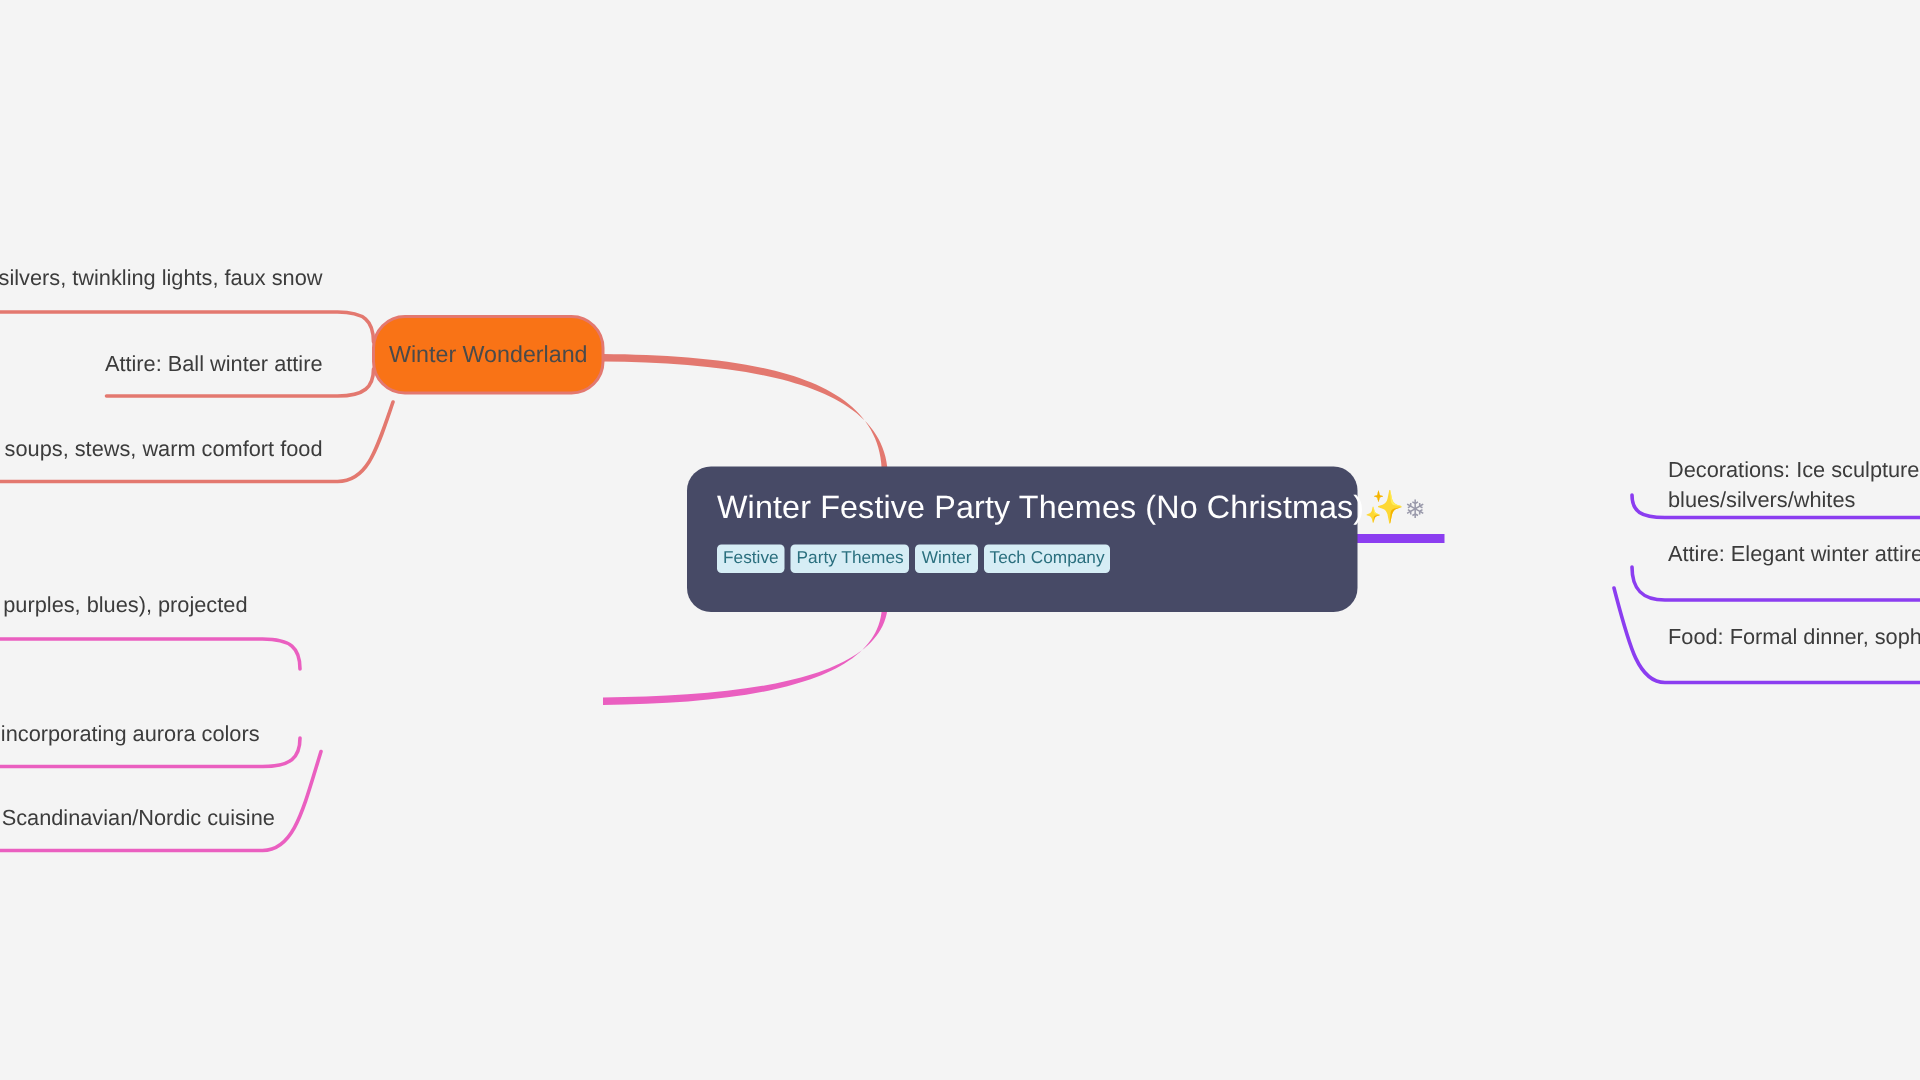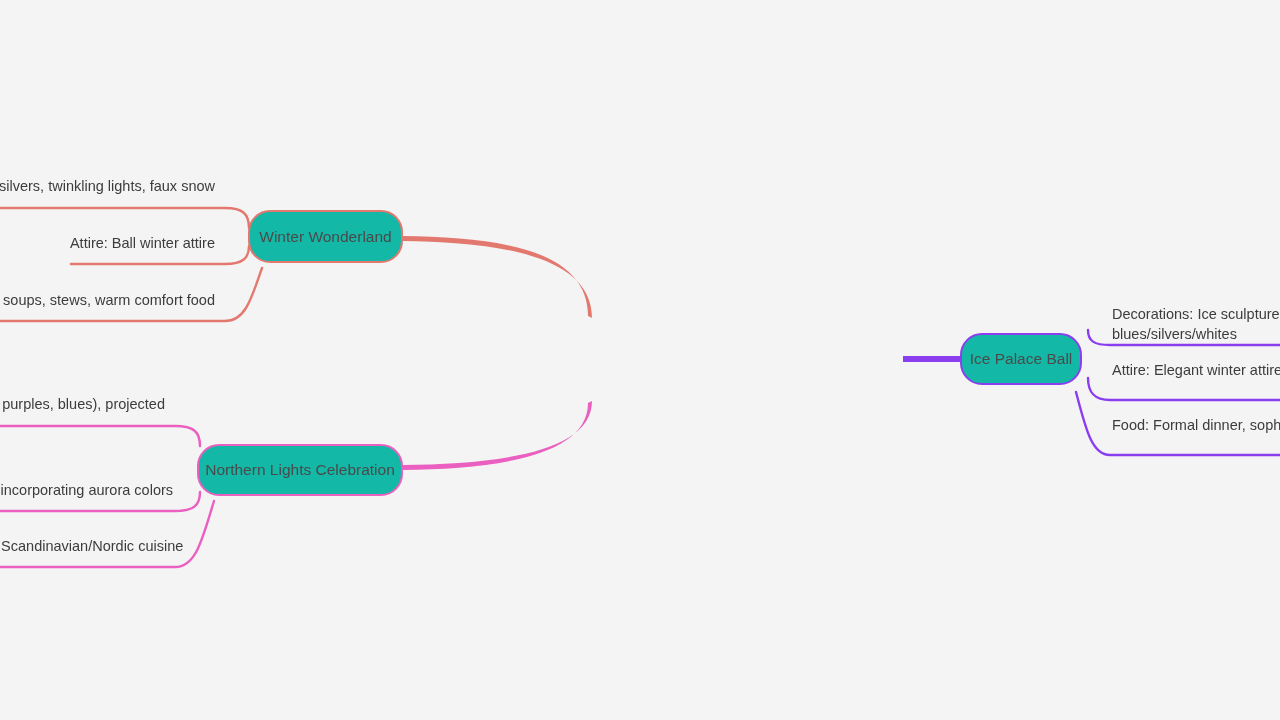--- a/index.html
+++ b/index.html
@@ -59,21 +59,21 @@
     line-height: 13px;
     padding: 3px 4px 3px 4px;
     border-radius: 3px;
     white-space: nowrap;
   }
 
   
   .branch-node {
     position: absolute;
     box-sizing: border-box;
-    background: #14b8a6;
+    background: #f97316;
     border-radius: 22px;
     border: 2.5px solid #000;
     display: flex;
     align-items: center;
     justify-content: center;
   }
   .branch-label {
     color: #4a4a4a;
     font-size: 15.5px;
     line-height: 18px;
@@ -109,52 +109,57 @@
 
     <path d="M -10,426 L 175,426 C 194,426 200,432 200,446" stroke="#ea5fc0" stroke-width="2.4" fill="none" stroke-linecap="round"></path>
     <path d="M -10,511 L 175,511 C 194,511 200,505 200,492" stroke="#ea5fc0" stroke-width="2.4" fill="none" stroke-linecap="round"></path>
     <path d="M -10,567 L 175,567 C 196,567 202,540 214,501" stroke="#ea5fc0" stroke-width="2.4" fill="none" stroke-linecap="round"></path>
 
     <path d="M 1290,345 L 1110,345 C 1094,345 1088,341 1088,330" stroke="#8b3df0" stroke-width="2.4" fill="none" stroke-linecap="round"></path>
     <path d="M 1290,400 L 1110,400 C 1094,400 1088,392 1088,378" stroke="#8b3df0" stroke-width="2.4" fill="none" stroke-linecap="round"></path>
     <path d="M 1290,455 L 1110,455 C 1092,455 1086,430 1076,392" stroke="#8b3df0" stroke-width="2.4" fill="none" stroke-linecap="round"></path>
   </svg>
 
+  <div class="root-node">
+    <div class="root-title">
+      <span>Winter Festive Party Themes (No Christmas)</span><span class="emoji-sparkle">✨</span><span class="emoji-snow">❄</span>
+    </div>
+    <div class="tag-row">
+      <span class="tag">Festive</span>
+      <span class="tag">Party Themes</span>
+      <span class="tag">Winter</span>
+      <span class="tag">Tech Company</span>
+    </div>
+  </div>
 
   <div class="branch-node" style="left:248px; top:210px; width:155px; height:53px; border-color:#e3786f;">
     <span class="branch-label">Winter Wonderland</span>
   </div>
 
   <div class="leaf" style="left:-230px; top:176px; width:445px; text-align:right;">
     <span>Decorations: Snowflakes/silvers, twinkling lights, faux snow</span>
   </div>
   <div class="leaf" style="left:-15px; top:233px; width:230px; text-align:right;">
     <span>Attire: Ball winter attire</span>
   </div>
   <div class="leaf" style="left:-140px; top:290px; width:355px; text-align:right;">
     <span>Food: Hearty soups, stews, warm comfort food</span>
   </div>
 
-  <div class="branch-node" style="left:197px; top:444px; width:206px; height:52px; border-color:#ea5fc0;">
-    <span class="branch-label">Northern Lights Celebration</span>
-  </div>
 
   <div class="leaf" style="left:-255px; top:394px; width:420px; text-align:right;">
     <span>Decorations: Aurora lighting (greens, purples, blues), projected</span>
   </div>
   <div class="leaf" style="left:-130px; top:480px; width:295px; text-align:right;">
     <span>Attire: Dark clothing incorporating aurora colors</span>
   </div>
   <div class="leaf" style="left:-40px; top:536px; width:205px; text-align:right;">
     <span>Food: Scandinavian/Nordic cuisine</span>
   </div>
 
-  <div class="branch-node" style="left:960px; top:333px; width:122px; height:52px; border-color:#8b3df0;">
-    <span class="branch-label">Ice Palace Ball</span>
-  </div>
 
   <div class="leaf wrap" style="left:1112px; top:304px; width:290px;">
     <span>Decorations: Ice sculptures or ice-like decor, blues/silvers/whites</span>
   </div>
   <div class="leaf" style="left:1112px; top:360px; width:330px;">
     <span>Attire: Elegant winter attire</span>
   </div>
   <div class="leaf" style="left:1112px; top:415px; width:360px;">
     <span>Food: Formal dinner, sophisticated winter fare</span>
   </div>

